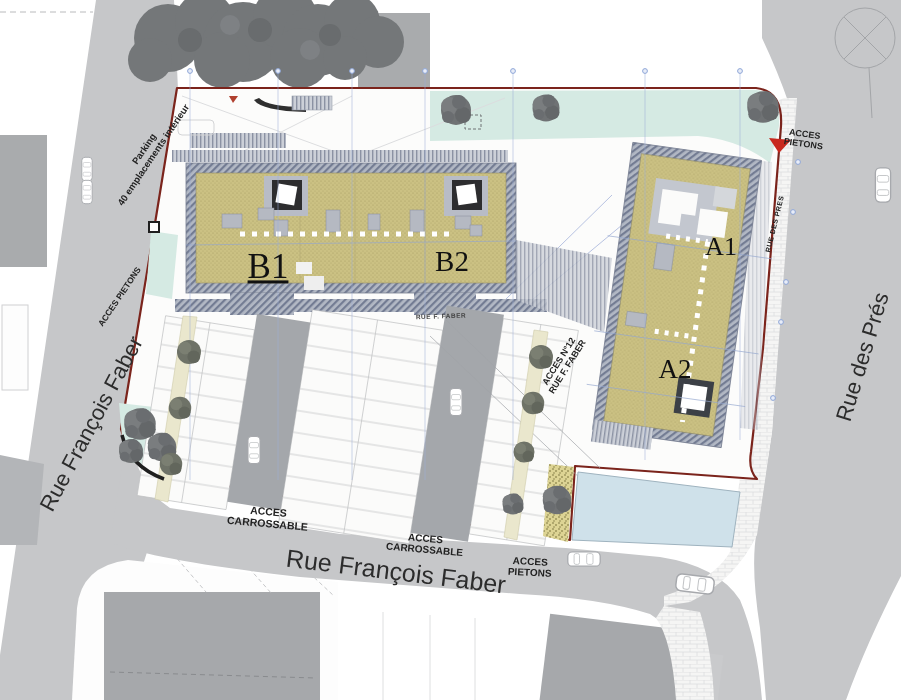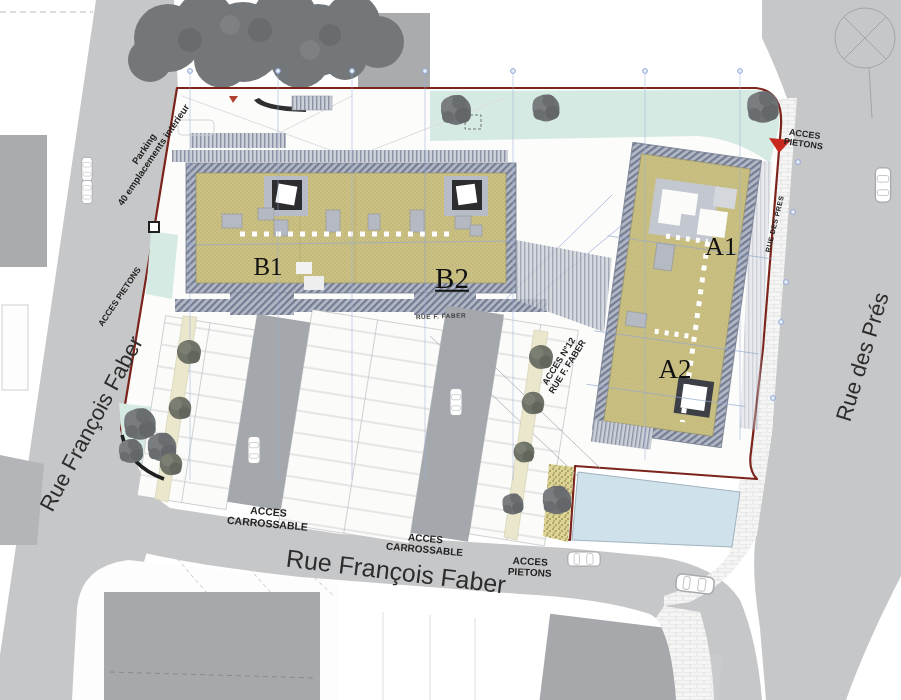--- a/index.html
+++ b/index.html
@@ -323,24 +323,24 @@
 <div class="lbl bold" style="left:425px;top:544px;--r:5deg;font-size:10px;">
   <span>ACCES</span>
   <span>CARROSSABLE</span>
 </div>
 
 <div class="lbl bold" style="left:530px;top:567px;--r:3deg;font-size:10px;">
   <span>ACCES</span>
   <span>PIETONS</span>
 </div>
 
-<div class="lbl serif" style="left:268px;top:267px;font-size:25px;">
+<div class="lbl serif" style="left:268px;top:267px;font-size:35px;text-decoration:underline;">
   <span>B1</span>
 </div>
-<div class="lbl serif" style="left:452px;top:278px;font-size:29px;text-decoration:underline;">
+<div class="lbl serif" style="left:452px;top:261px;font-size:29px;">
   <span>B2</span>
 </div>
 <div class="lbl serif" style="left:721px;top:247px;font-size:26px;">
   <span>A1</span>
 </div>
 <div class="lbl serif" style="left:675px;top:369px;font-size:27px;">
   <span>A2</span>
 </div>
 
 </div>

